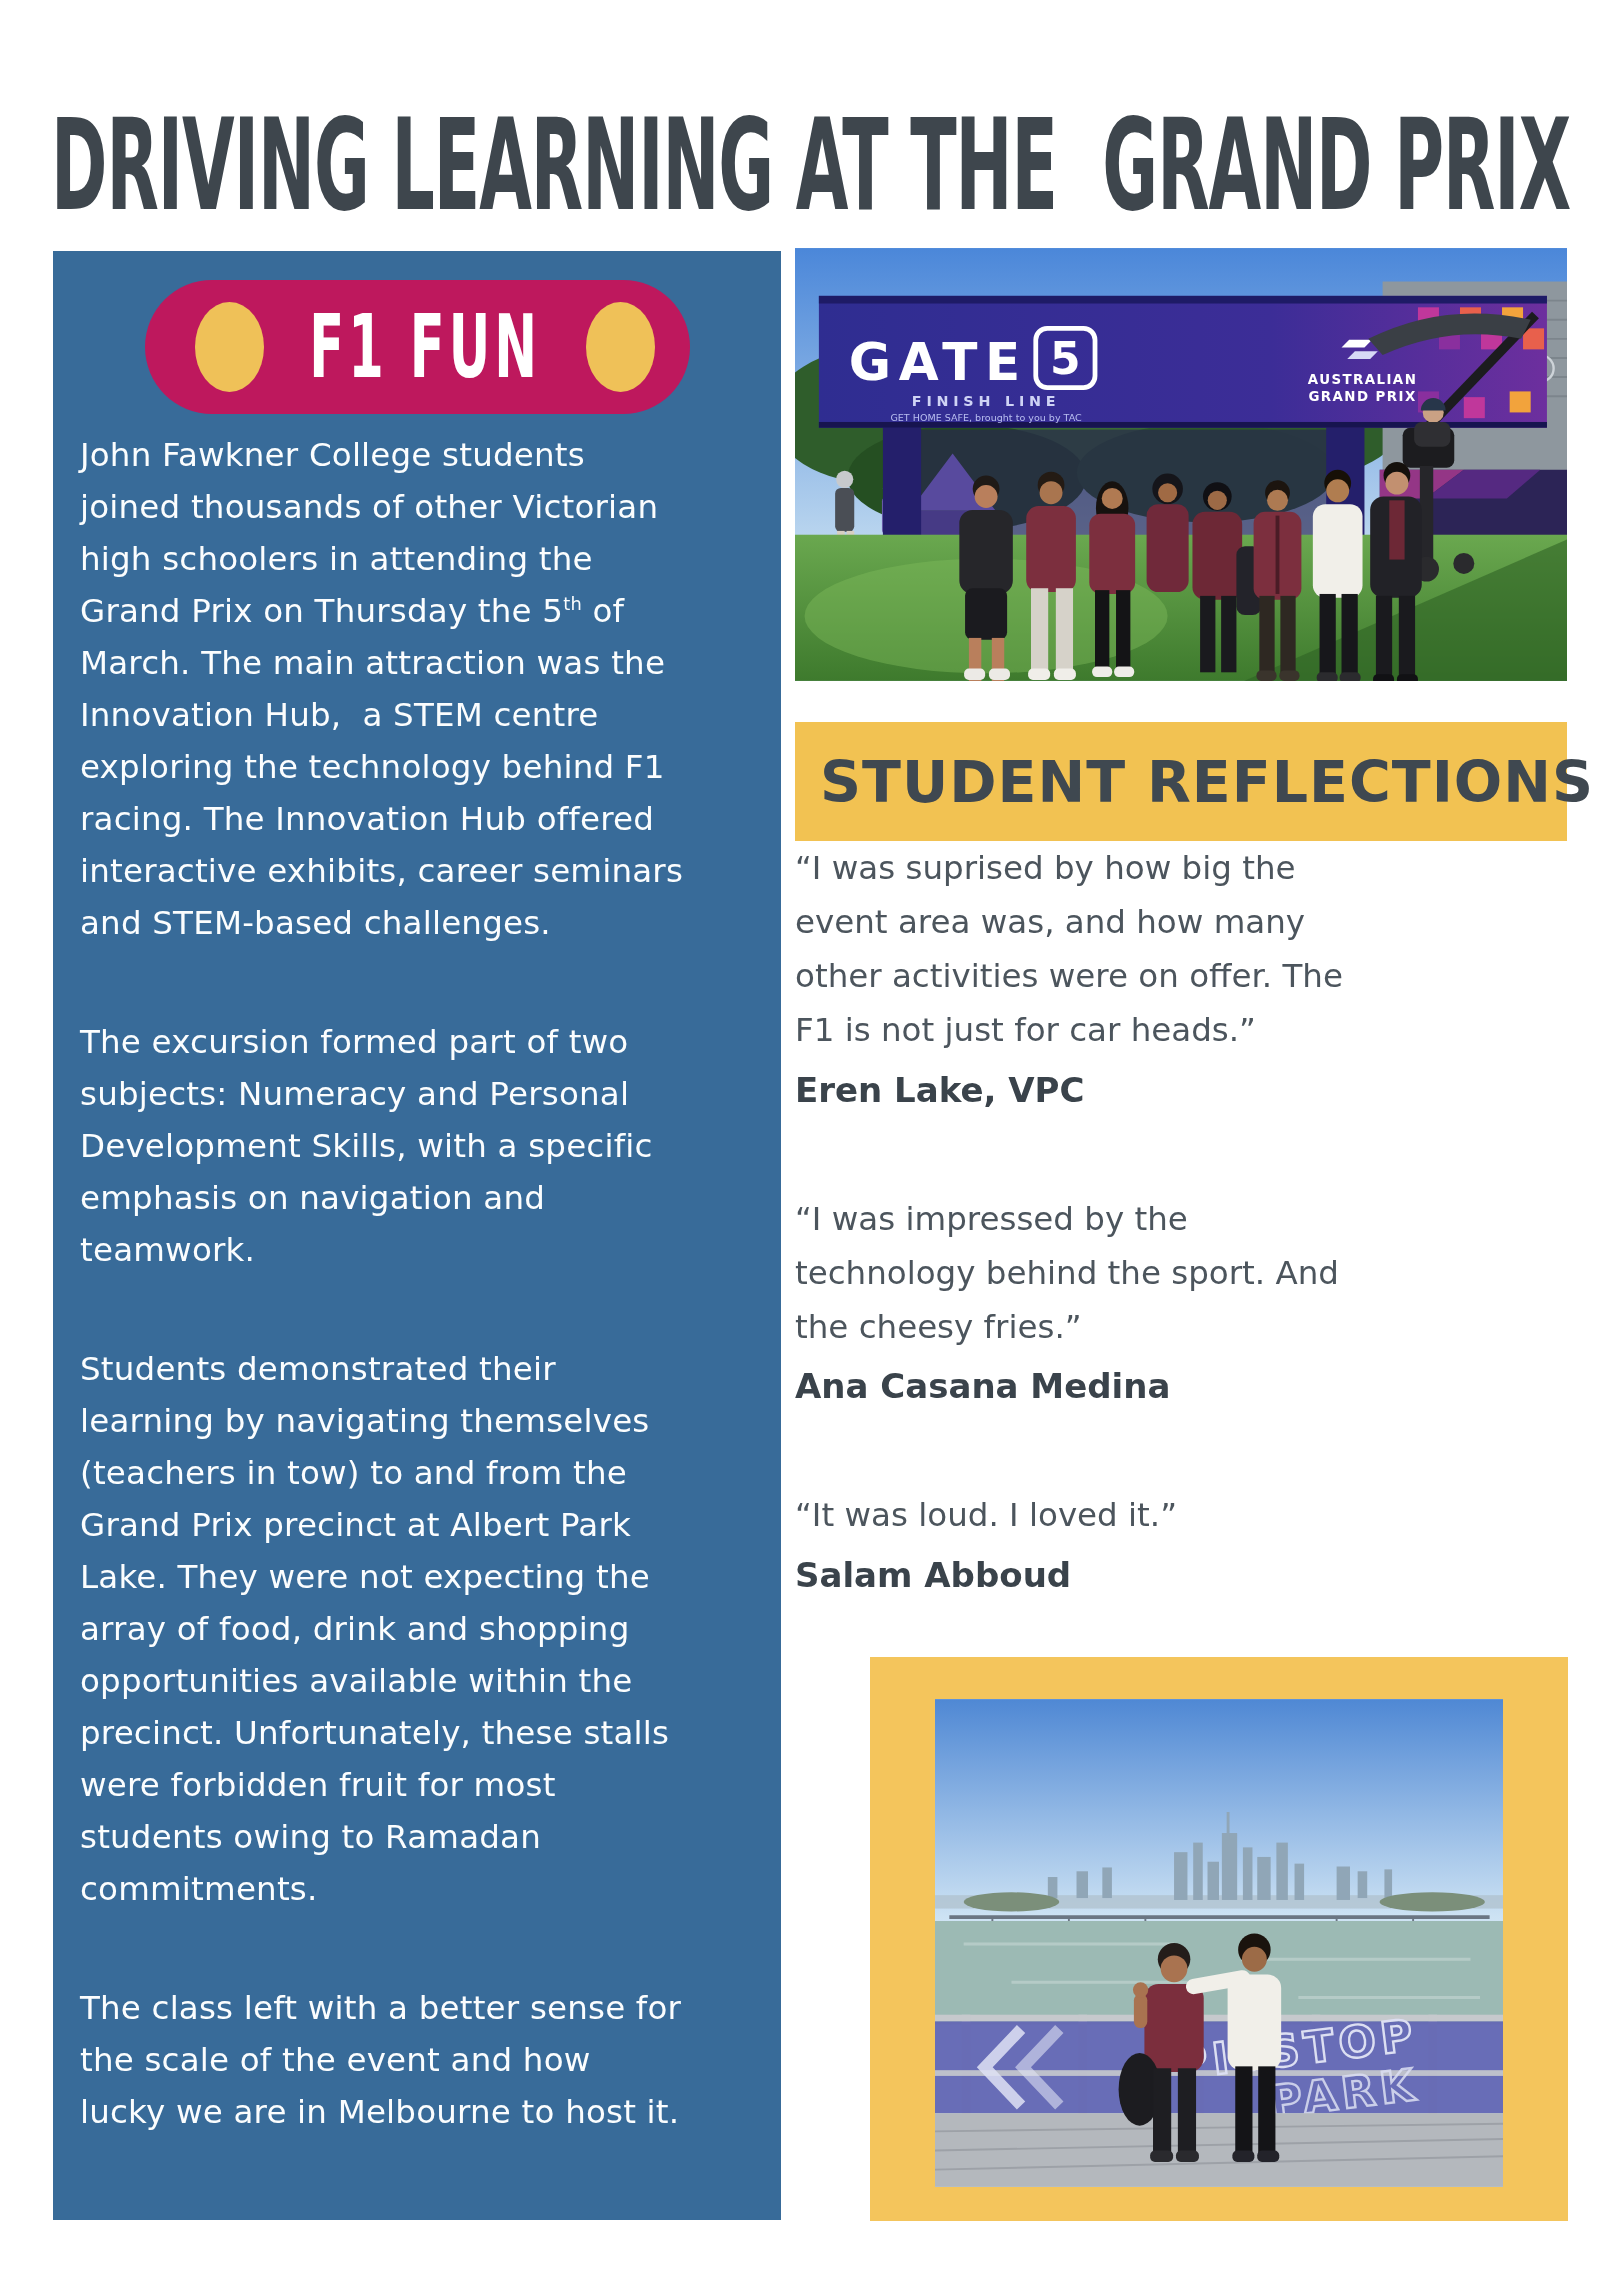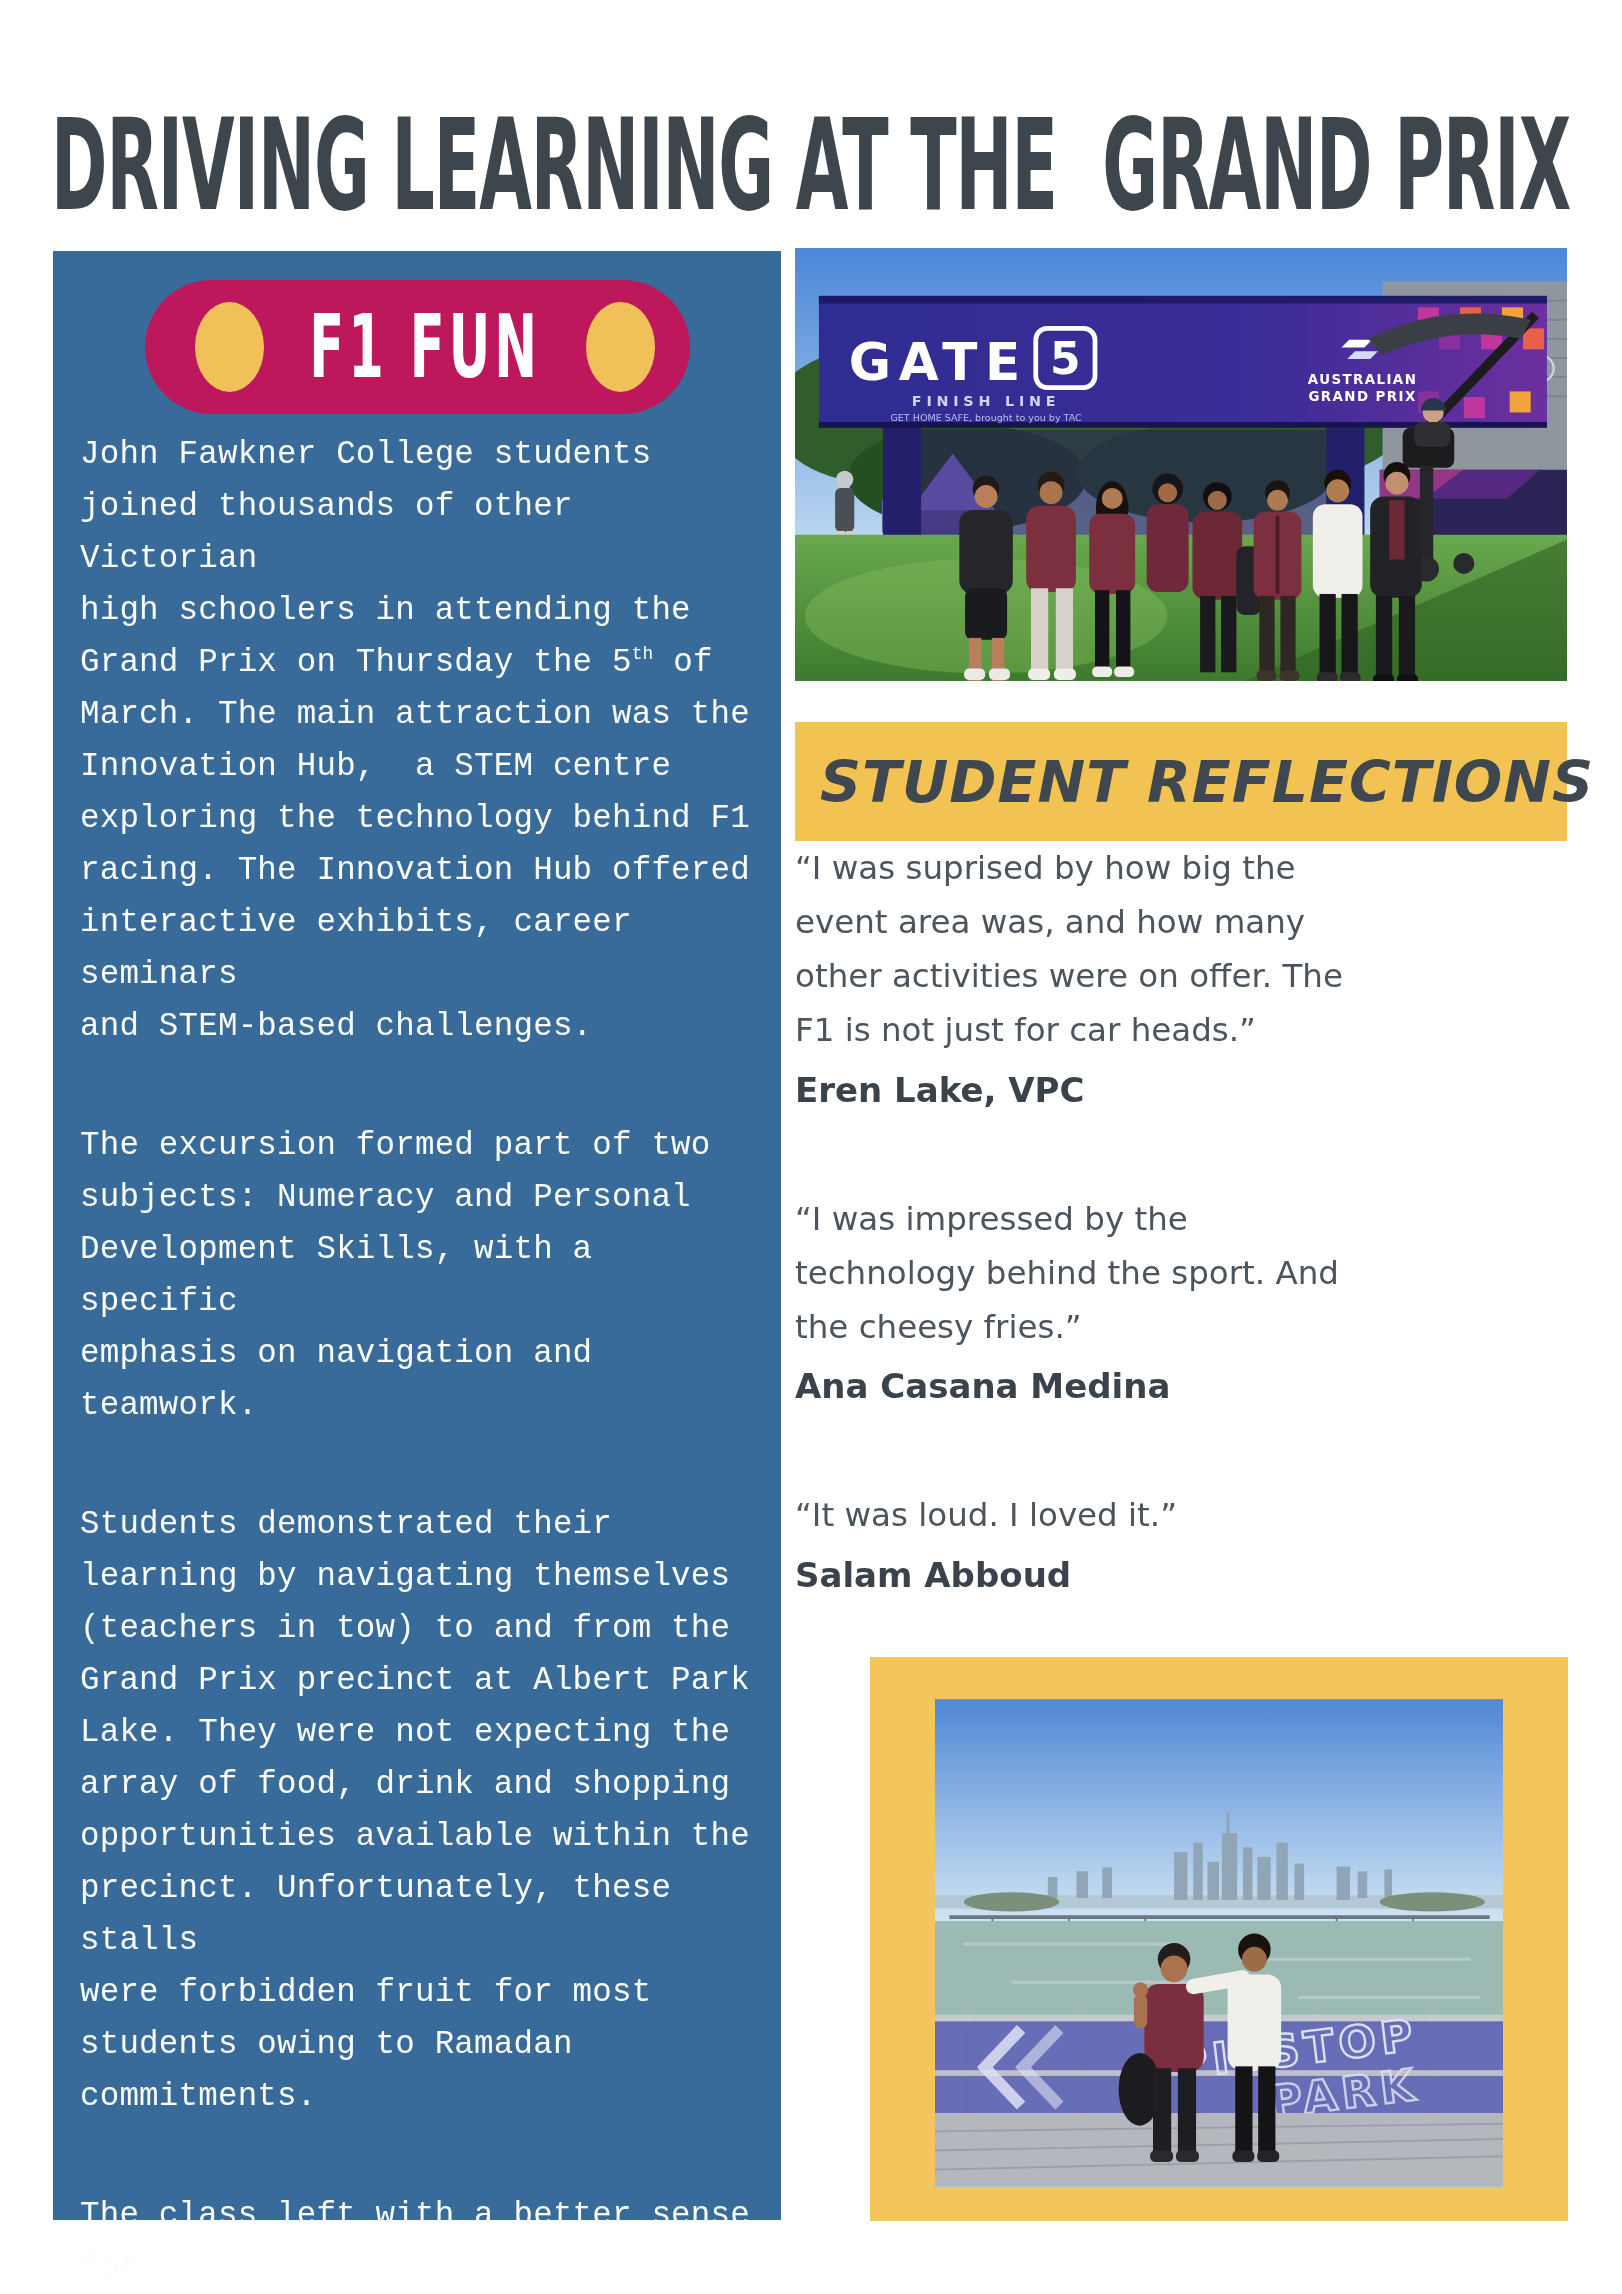--- a/index.html
+++ b/index.html
@@ -44,31 +44,31 @@
   .badge-label{
     color:#ffffff;font-weight:bold;font-size:71px;
     letter-spacing:5.7px;white-space:pre;
     transform:scale(0.72,1.22);transform-origin:center center;
   }
   .article-text{
     position:absolute;left:27px;top:178px;width:675px;
     color:#FBFDFE;font-size:32.5px;line-height:52px;
     letter-spacing:0.2px;
   }
-  .article-text p{margin:0 0 67px 0;white-space:pre-line;font-family:Liberation Mono, monospace;}
+  .article-text p{margin:0 0 67px 0;white-space:pre-line;}
   .article-text sup{font-size:0.55em;vertical-align:super;line-height:0;}
   
   .photo-top{
     position:absolute;left:795px;top:248px;width:772px;height:433px;
     overflow:hidden;background:#9cc2e8;text-align:center;
   }
   .reflections-band{
     position:absolute;left:795px;top:722px;width:772px;height:119px;
     background:#F2C252;display:flex;align-items:center;
-    padding-left:25px;box-sizing:border-box;font-style:italic;
+    padding-left:25px;box-sizing:border-box;
   }
   .reflections-heading{
     color:#3F4850;font-weight:bold;font-size:57px;letter-spacing:1px;
     white-space:nowrap;
   }
   .quotes{
     position:absolute;left:795px;top:841px;width:793px;
     color:#4C555D;font-size:32.5px;line-height:54px;
   }
   .quote-text{margin:0;white-space:pre-line;}

